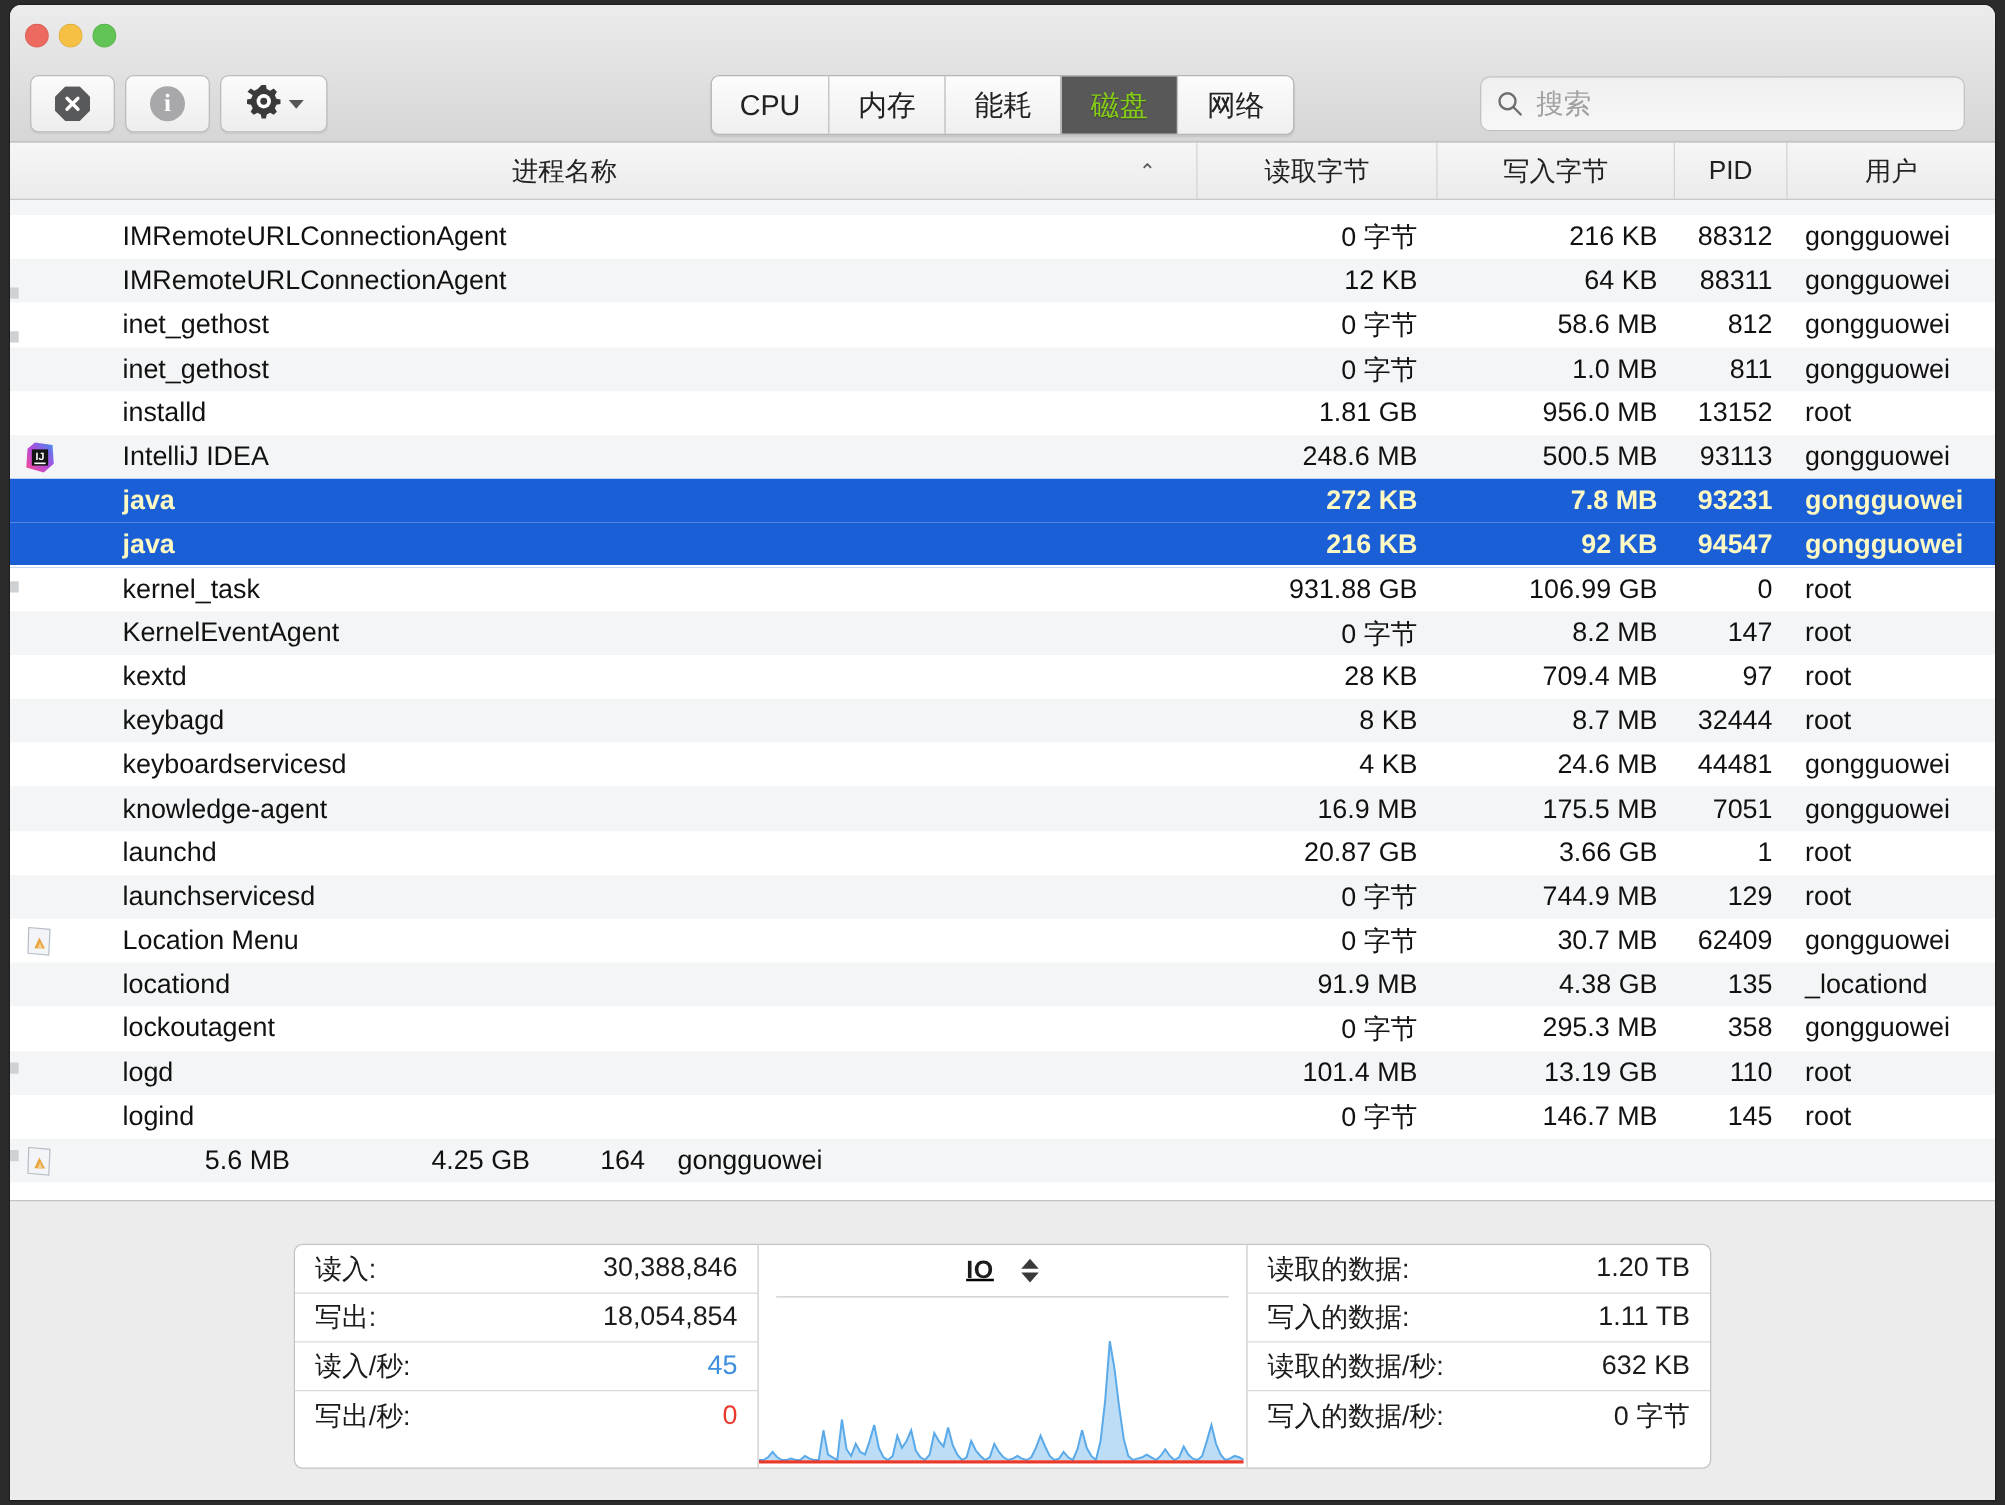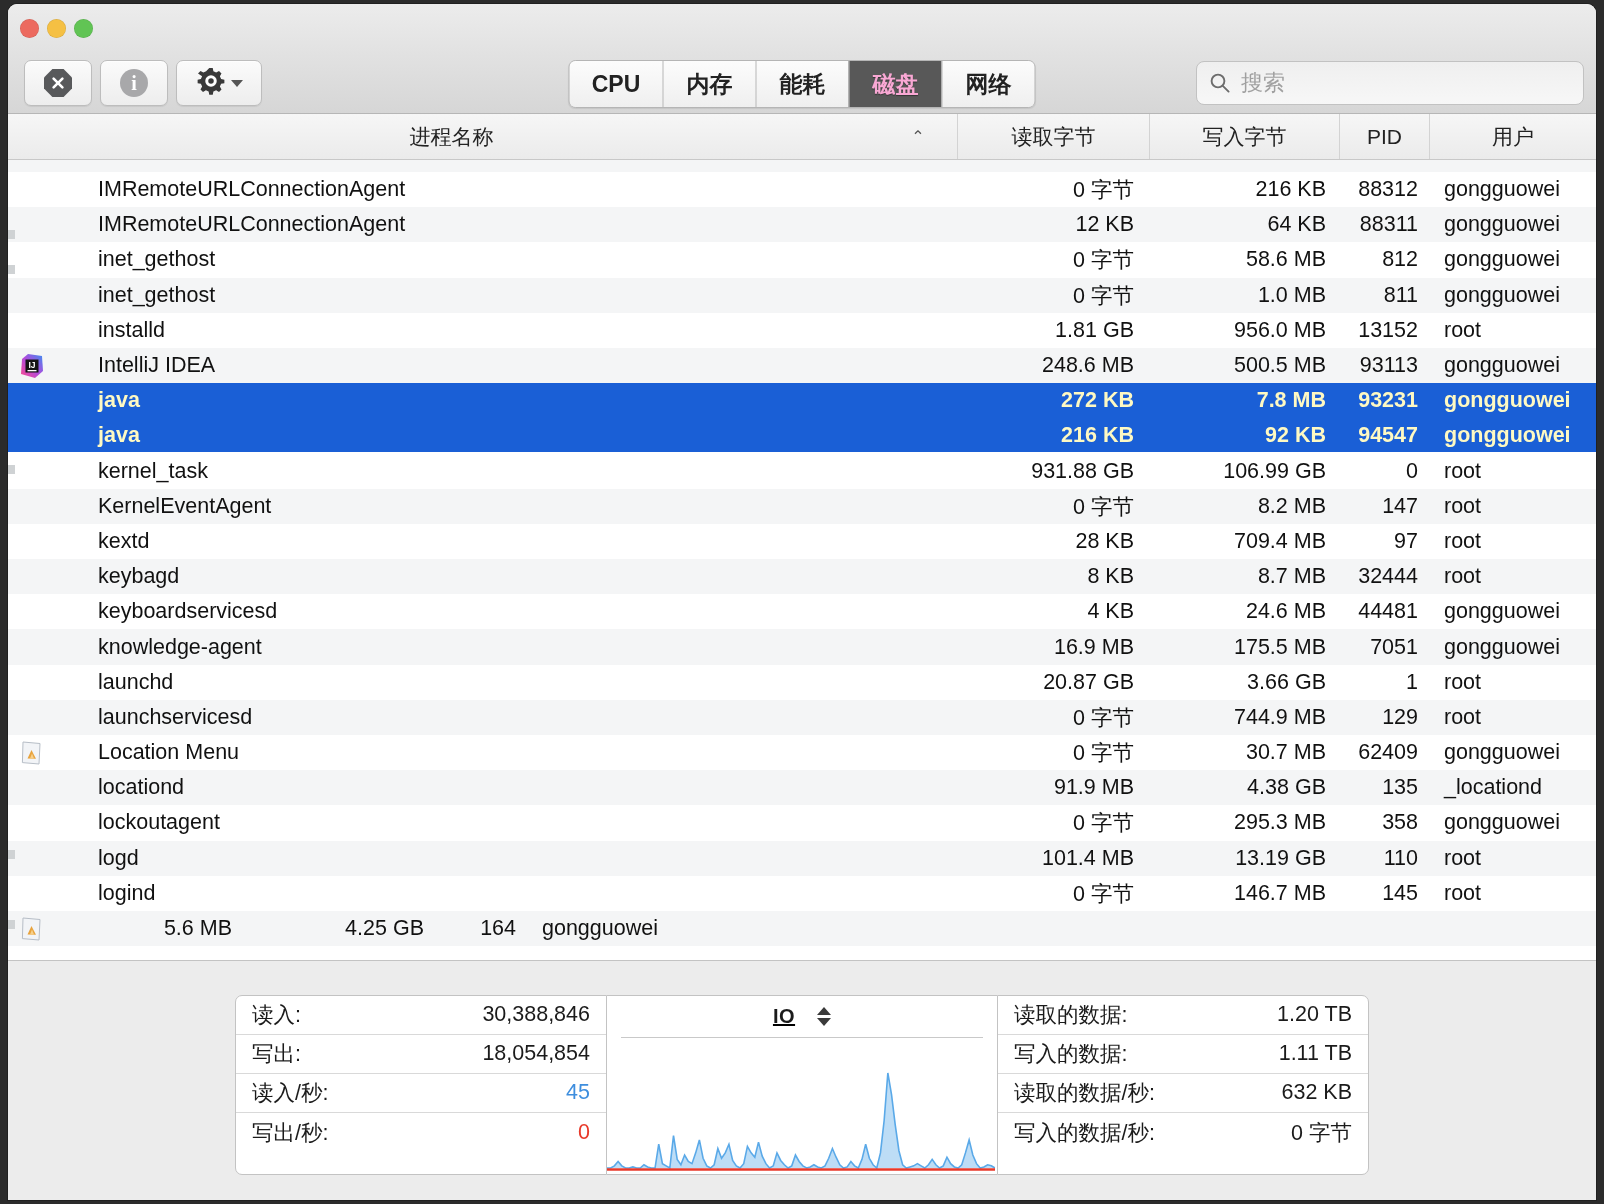--- a/index.html
+++ b/index.html
@@ -88,32 +88,31 @@
     box-shadow: 0 1px 1px rgba(0,0,0,.08);
   }
   .seg {
     padding: 0 18px;
     height: 46px;
     min-width: 93px;
     display: flex; align-items: center; justify-content: center;
     font-size: 23px; color: #222;
     background: linear-gradient(to bottom, #fcfcfc, #efefef);
     border-left: 1px solid #c4c4c4;
-    font-weight: bold;
   }
   .seg:first-child { border-left: none; }
   .seg.active {
     background: #585858;
-    color: #f9a8d4;
+    color: #84cc16;
     text-shadow: 0 1px 1px rgba(0,0,0,.4);
   }
 
   
   .searchbox {
-    position: absolute; right: 12px; top: 9px;
+    position: absolute; right: 24px; top: 9px;
     width: 388px; height: 44px;
     background: linear-gradient(to bottom, #efefef, #f7f7f7);
     border: 1px solid #c2c2c2;
     border-radius: 8px;
     display: flex; align-items: center;
     padding: 0 12px;
     gap: 10px;
   }
   .mag { width: 22px; height: 22px; flex: none; }
   .search-input {

